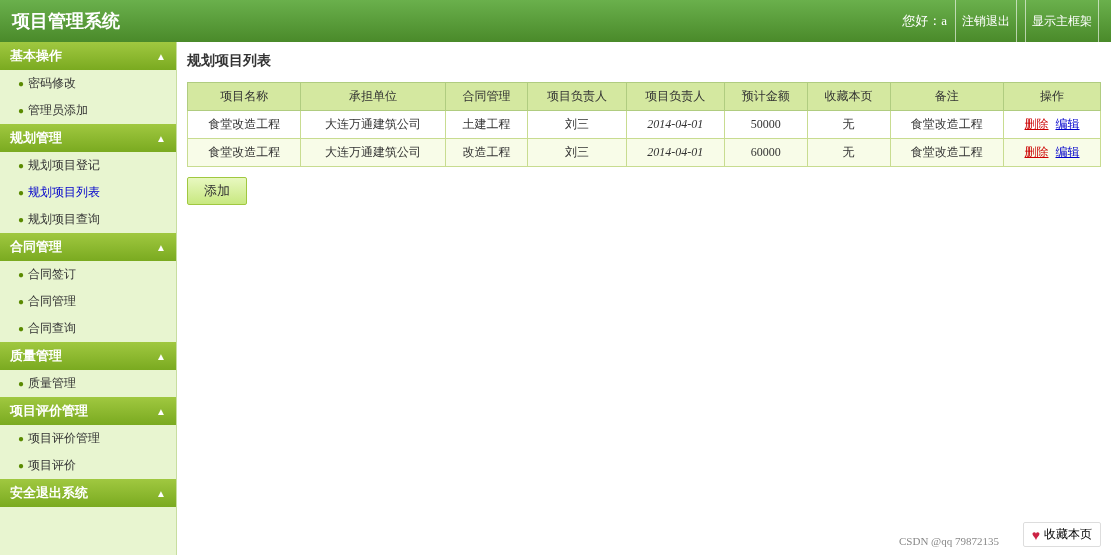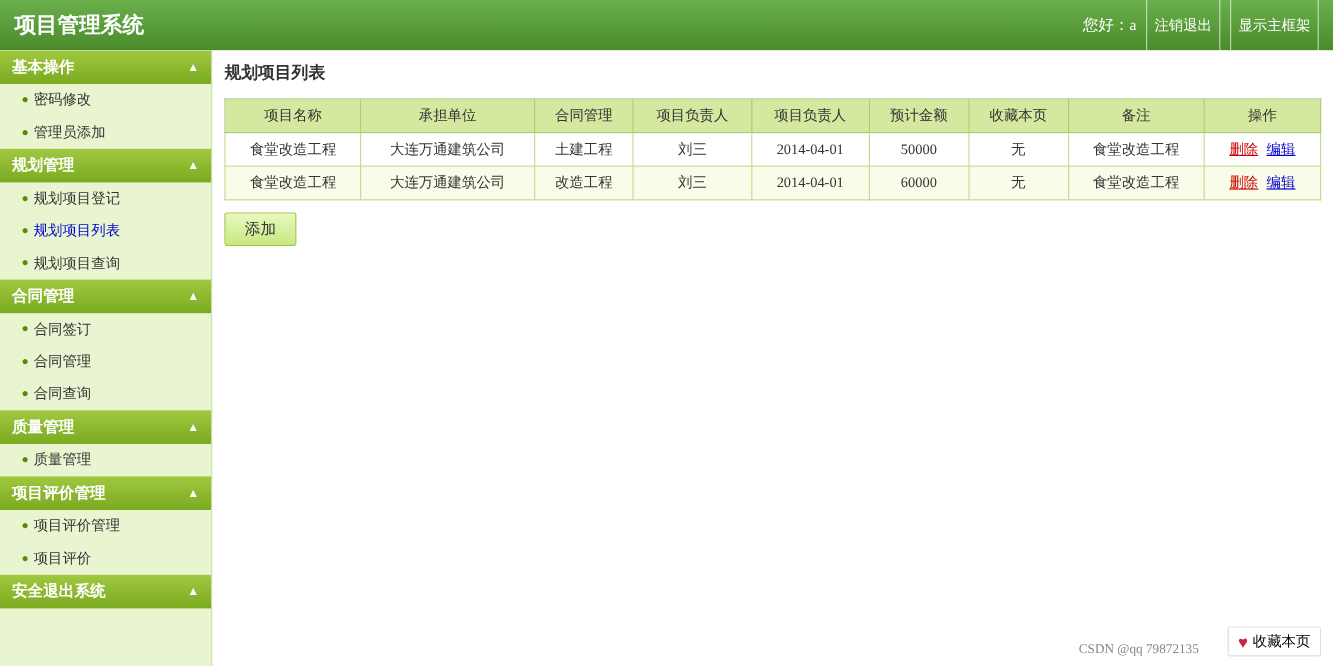--- a/index.html
+++ b/index.html
@@ -117,20 +117,21 @@
       padding: 5px 8px;
       text-align: center;
       color: #333;
       background: white;
     }
     .data-table tr:nth-child(even) td {
       background: #f8fce8;
     }
     .date-cell {
       color: #cc6600;
+      font-style: italic;
     }
     .amount-cell {
       color: #cc6600;
     }
     .action-link {
       color: #0000cc;
       cursor: pointer;
       text-decoration: underline;
       margin: 0 2px;
     }

